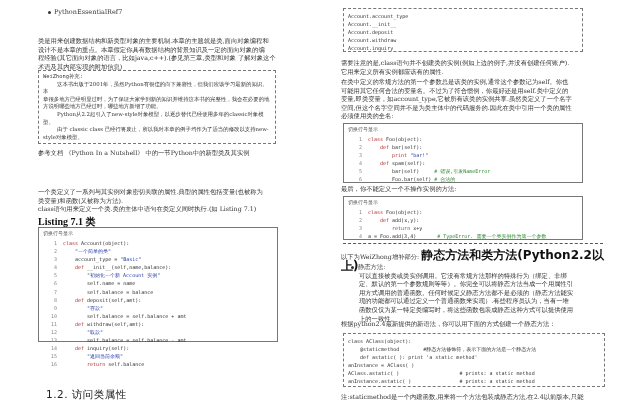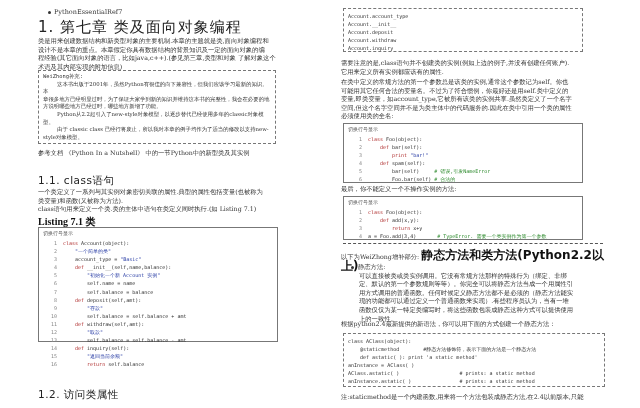--- a/index.html
+++ b/index.html
@@ -45,41 +45,39 @@
 </head>
 <body>
 
 <div class="divider2"></div>
 <div class="divider"></div>
 
 <div class="page" id="page-left">
   <div class="bullet-top">
     <span class="dot"></span><span>PythonEssentialRef7</span>
   </div>
-  <div class="h1">1.  第七章  类及面向对象编程</div>
 
   <div class="para" style="left:38px; top:37px; width:244px;">
     <p>类是用来创建数据结构和新类型对象的主要机制.本章的主题就是类,面向对象编程和</p>
     <p>设计不是本章的重点。本章假定你具有数据结构的背景知识及一定的面向对象的编</p>
     <p>程经验(其它面向对象的语言，比如java,c++).(参见第三章,类型和对象 了解对象这个</p>
     <p>术语及其内部实现的附加信息)</p>
   </div>
 
   <div class="note-box">
     <div class="mono">WeiZhong补充:</div>
     <div class="indent">这本书出版于2001年，虽然Python有很佳的向下兼容性，但我们应该学习最新的知识。本</div>
     <div>章很多地方已经明显过时，为了保证大家学到新的知识并维持这本书的完整性，我会在必要的地</div>
     <div>方说明哪些地方已经过时，哪些地方新增了功能。</div>
     <div class="indent">Python从2.2起引入了new-style对象模型，以逐步替代已经使用多年的classic对象模型。</div>
     <div class="indent">由于 classic class 已经行将废止，所以我对本章的例子均作为了适当的修改以支持new-style对象模型。</div>
   </div>
 
   <div class="para" style="left:38px; top:149px; width:250px;">参考文档 《Python In a Nutshell》 中的一节Python中的新型类及其实例</div>
 
-  <div class="h2" style="left:38px; top:174px;">1.1.  class语句</div>
   <div class="para" style="left:38px; top:188px; width:244px;">
     <p>一个类定义了一系列与其实例对象密切关联的属性.典型的属性包括变量(也被称为</p>
     <p>类变量)和函数(又被称为方法).</p>
     <p>class语句用来定义一个类.类的主体中语句在类定义同时执行.(如 Listing 7.1)</p>
   </div>
   <div class="listing-title">Listing 7.1 类</div>
 
   <div class="code-box" style="left:38px; top:227px; width:240px; height:115px;">
     <div class="code-head">切换行号显示</div>
     <div id="listing-lines">
@@ -95,21 +93,21 @@
         <div class="code-line"><span class="ln">10</span><span>        self.balance = self.balance + amt</span></div>
         <div class="code-line"><span class="ln">11</span><span class="kw">    def </span><span>withdraw(self,amt):</span></div>
         <div class="code-line"><span class="ln">12</span><span class="str">        "取款"</span></div>
         <div class="code-line"><span class="ln">13</span><span>        self.balance = self.balance - amt</span></div>
         <div class="code-line"><span class="ln">14</span><span class="kw">    def </span><span>inquiry(self):</span></div>
         <div class="code-line"><span class="ln">15</span><span class="str">        "返回当前余额"</span></div>
         <div class="code-line"><span class="ln">16</span><span class="kw">        return </span><span>self.balance</span></div>
       </div>
   </div>
 
-  <div class="h2" style="left:38px; top:388px;text-align:center;">1.2.  访问类属性</div>
+  <div class="h2" style="left:46px; top:388px;text-align:center;">1.2.  访问类属性</div>
 </div>
 
 <div class="page" id="page-right">
   <div class="dash-box" style="left:22px; top:8px; width:240px; height:44px;">
     <div class="code-line">Account.account_type</div>
     <div class="code-line">Account.__init__</div>
     <div class="code-line">Account.deposit</div>
     <div class="code-line">Account.withdraw</div>
     <div class="code-line">Account.inquiry</div>
   </div>

